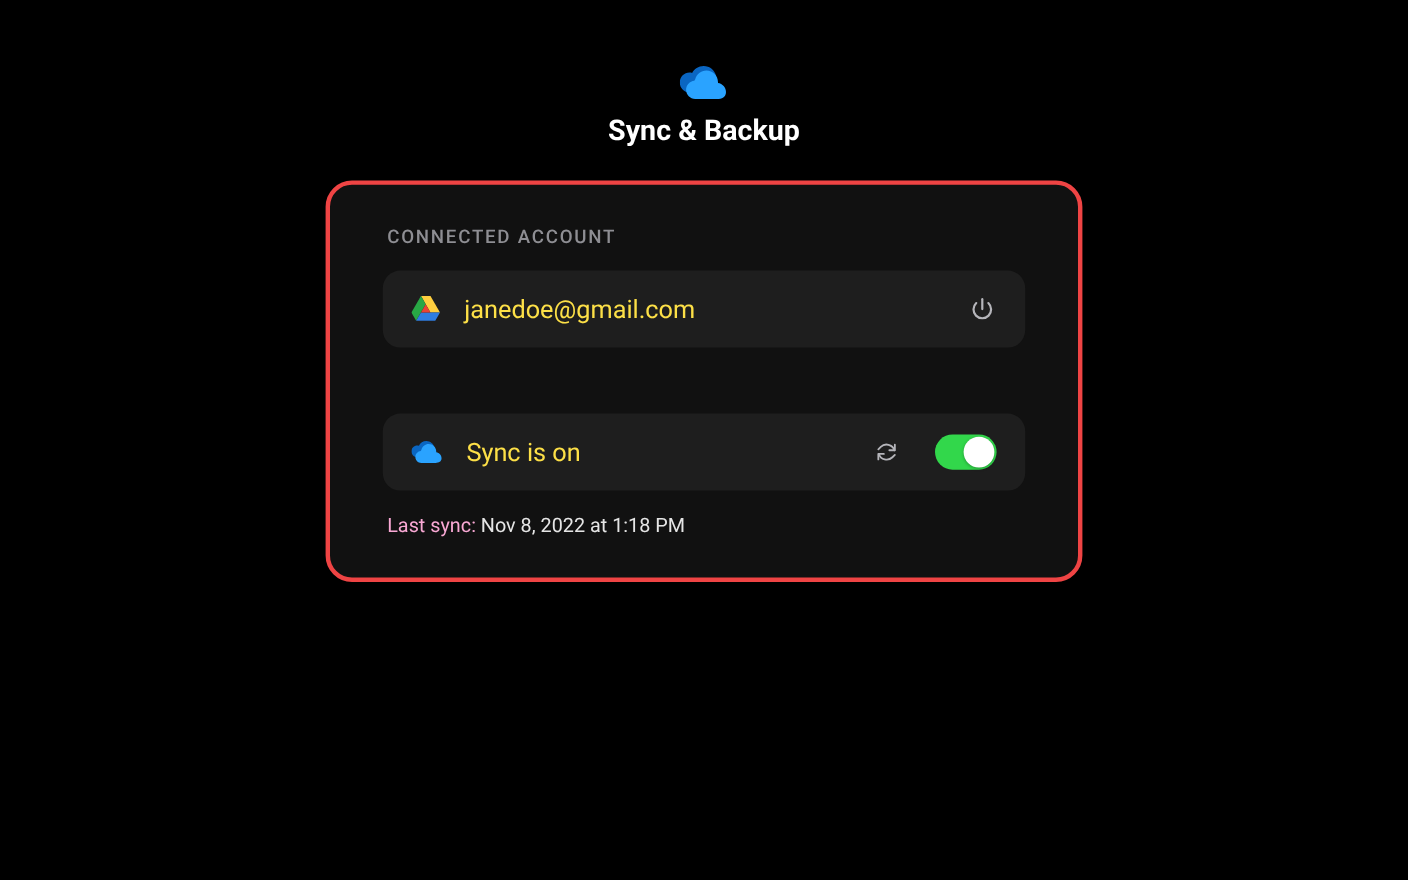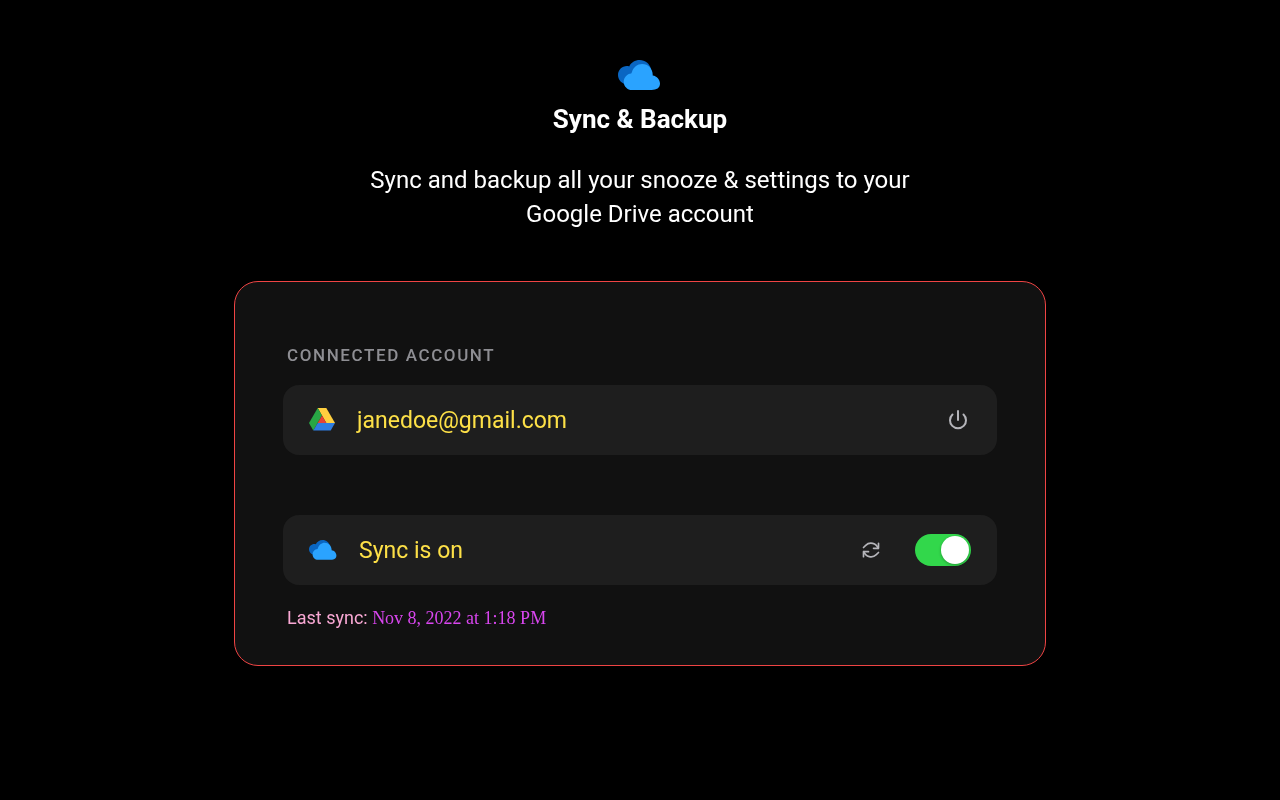--- a/index.html
+++ b/index.html
@@ -38,25 +38,25 @@
   .subtitle {
     font-size: 24px;
     font-weight: 400;
     color: #ffffff;
     text-align: center;
     line-height: 1.4;
     max-width: 560px;
     margin-bottom: 50px;
   }
   .card {
-    width: 812px;
+    width: 688px;
     background: #111111;
-    border: 1px solid #ef4444;
+    border: 4px solid #ef4444;
     border-radius: 24px;
-    padding: 63px 48px 36px 48px;
+    padding: 38px 48px 36px 48px;
   }
   .section-label {
     font-size: 17px;
     font-weight: 500;
     letter-spacing: 1.6px;
     color: #8e8e93;
     margin-bottom: 20px;
     margin-left: 4px;
   }
   .row {
@@ -126,40 +126,38 @@
   }
   .last-sync {
     margin-top: 22px;
     margin-left: 4px;
     font-size: 18px;
   }
   .last-sync-label {
     color: #f9a8d4;
   }
   .last-sync-time {
-    color: #d946ef;
-    font-family: Liberation Serif, serif;
+    color: #e5e5e5;
   }
 </style>
 </head>
 <body>
 
 <div class="page">
 
   <div class="header">
     <span class="cloud-icon-large">
       <svg viewBox="0 0 44 30" width="44" height="30">
         <path d="M33 9c-1.2-5.2-5.8-9-11.3-9C17 0 13 2.6 11.2 6.4 10.5 6.1 9.7 6 8.9 6 4 6 0 10 0 14.9 0 19.9 4 24 8.9 24h1.2" fill="#0a66c2"></path>
         <path d="M14 12c1.2-4.6 5.3-8 10.2-8 5.8 0 10.5 4.7 10.5 10.5 0 .3 0 .6 0 .9 4.1.5 7.3 4 7.3 8.2 0 4.6-3.7 6.4-8.3 6.4H14c-4.6 0-8.3-3.7-8.3-8.3 0-4.3 3.3-7.9 7.5-8.3" fill="#2aa3ff"></path>
       </svg>
     </span>
     <h1 class="title">Sync &amp; Backup</h1>
   </div>
 
-  <p class="subtitle">Sync and backup all your snooze &amp; settings to your Google Drive account</p>
 
   <div class="card">
 
     <div class="section-label">CONNECTED ACCOUNT</div>
 
     <div class="row">
       <span class="drive-icon">
         <svg viewBox="0 0 26 24" width="26" height="24">
           <path d="M8.7 0 L17.3 0 L26 15 L17.3 15 Z" fill="#ffcf3f"></path>
           <path d="M8.7 0 L0 15 L4.3 22.5 L13 7.5 Z" fill="#28a745"></path>

